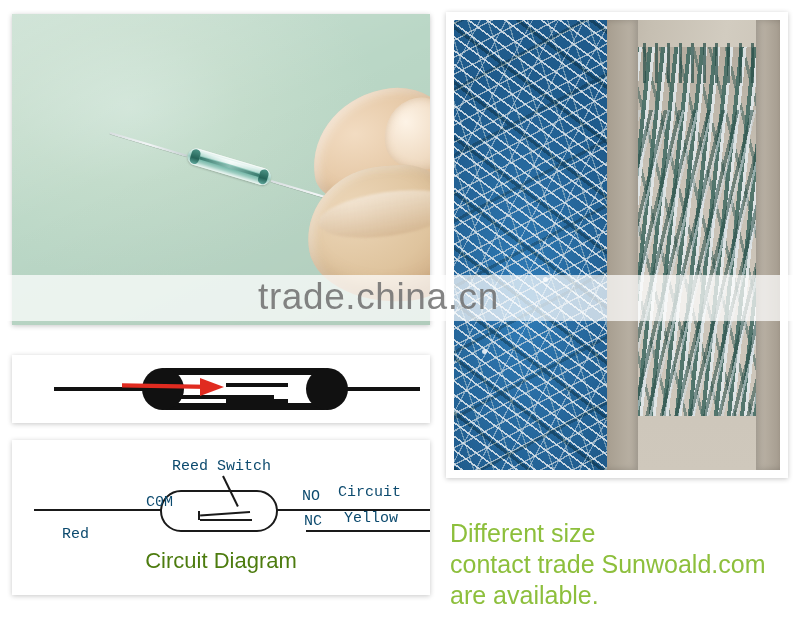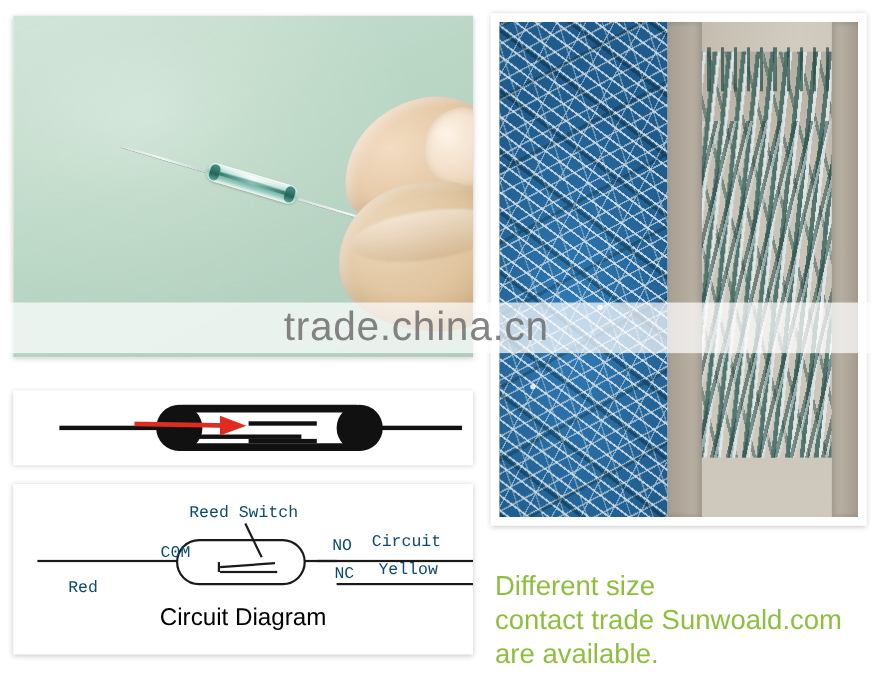--- a/index.html
+++ b/index.html
@@ -173,21 +173,21 @@
           font-family:Liberation Mono, monospace;}
   #lbl-reed{left:160px;top:18px;font-size:15px;}
   #lbl-red{left:50px;top:52px;margin-top:34px;}
   #lbl-com{left:134px;top:54px;}
   #lbl-no{left:290px;top:48px;}
   #lbl-yellow{left:326px;top:44px;}
   #lbl-nc{left:292px;top:73px;}
   #lbl-white{left:332px;top:70px;}
   #cd-title{
     position:absolute;left:0;right:0;top:108px;text-align:center;
-    font-size:22px;color:#000000;
+    font-size:22px;color:#4d7c0f;
   }
 
   
   #photo-bulk{left:446px;top:12px;width:342px;height:466px;}
   .bulk-inner{position:absolute;inset:8px;display:flex;}
   
   .bulk-blue{
     position:relative;width:47%;height:100%;
     background:
       radial-gradient(ellipse 70% 50% at 45% 62%, #2f7cb8 0%, #2a6fa6 40%, #1f5b8c 100%);

